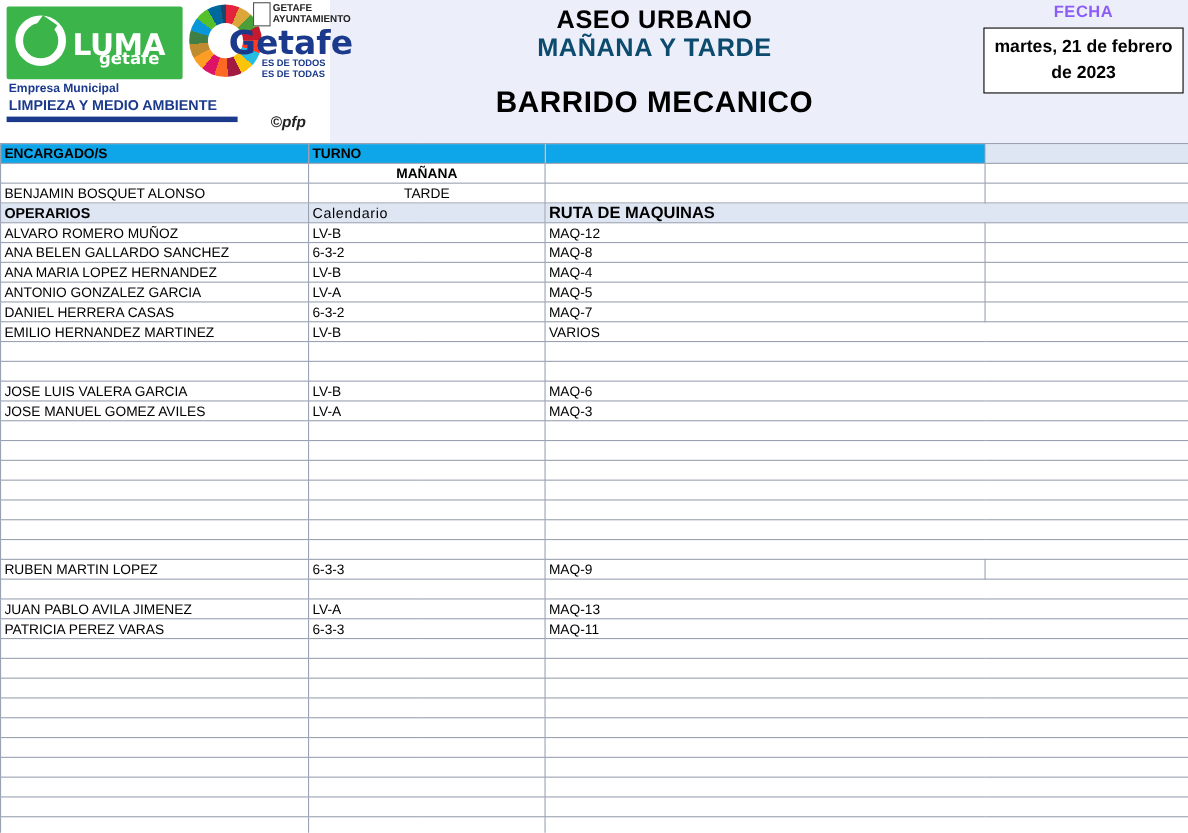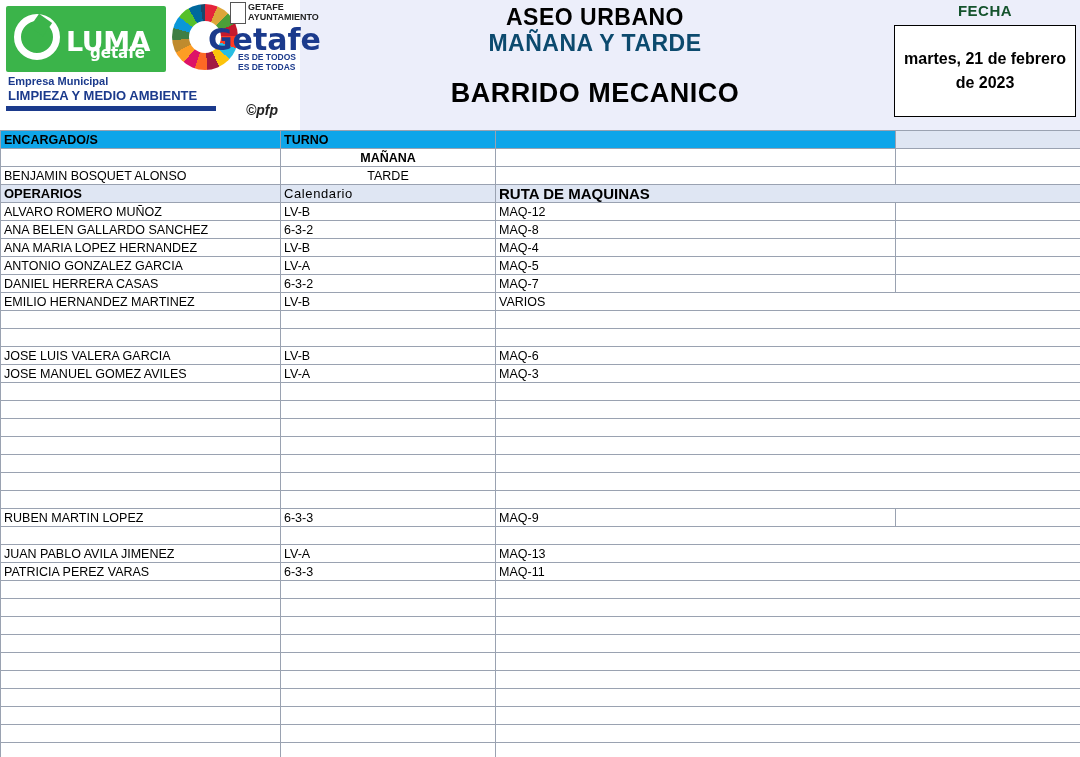--- a/index.html
+++ b/index.html
@@ -224,27 +224,27 @@
     letter-spacing: 0.5px;
   }
   .date-block {
     flex: 0 0 190px;
     padding-top: 2px;
     text-align: center;
   }
   .date-label {
     font-size: 15px;
     font-weight: bold;
-    color: #14532d;
+    color: #8b5cf6;
     letter-spacing: 0.5px;
   }
   .date-box {
     margin: 6px auto 0 auto;
     width: 182px;
-    height: 92px;
+    height: 60px;
     border: 1px solid #000;
     background: #ffffff;
     display: flex;
     align-items: center;
     justify-content: center;
     text-align: center;
     font-size: 16px;
     font-weight: bold;
     line-height: 24px;
     padding: 0 6px;

